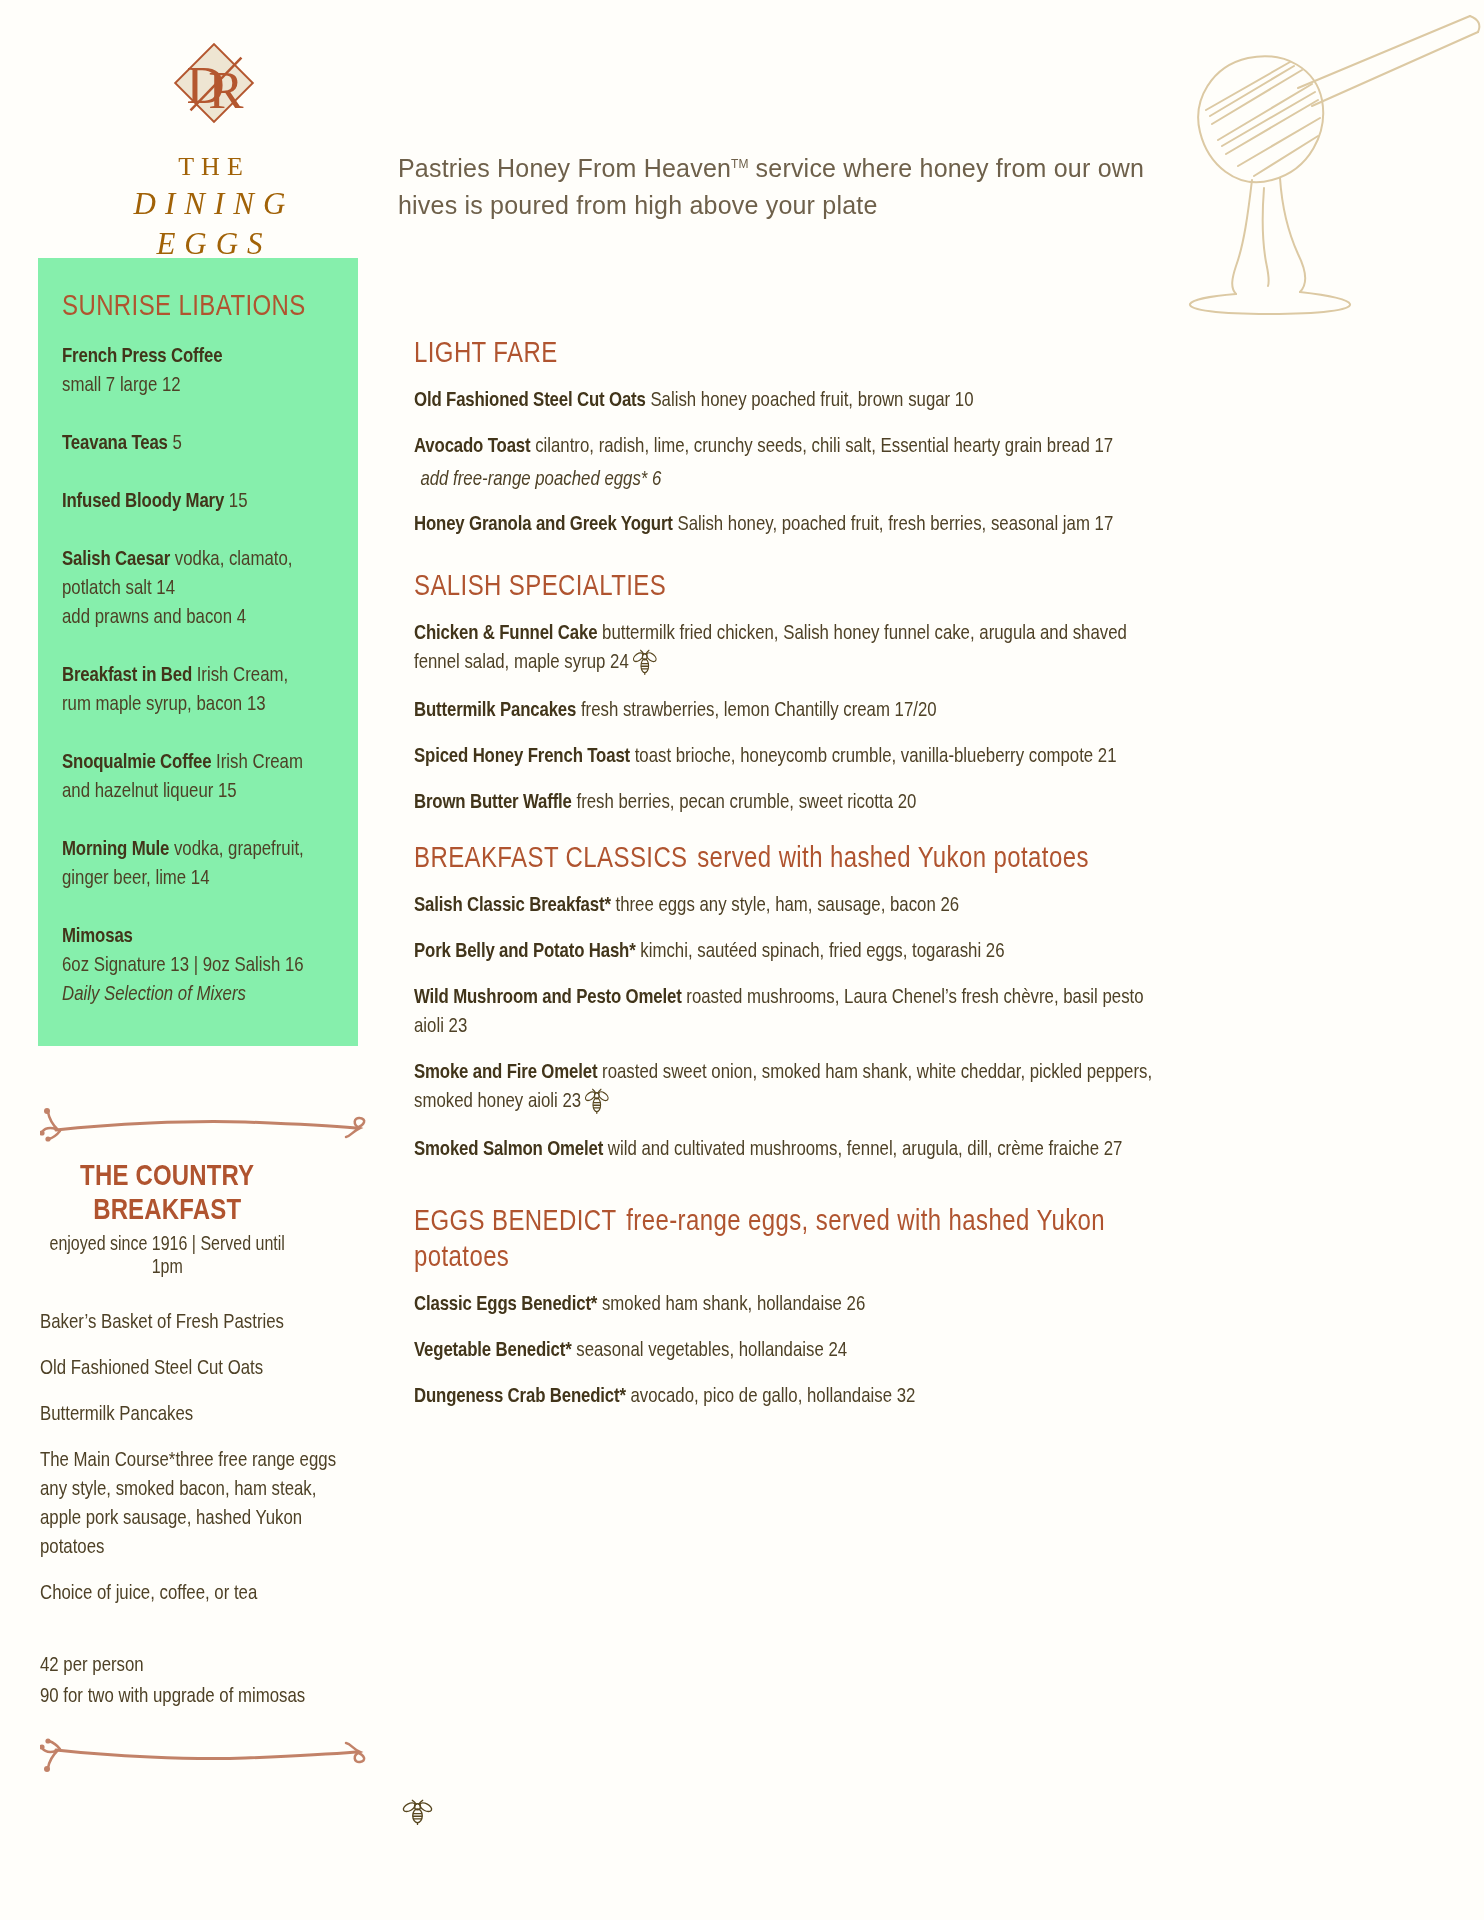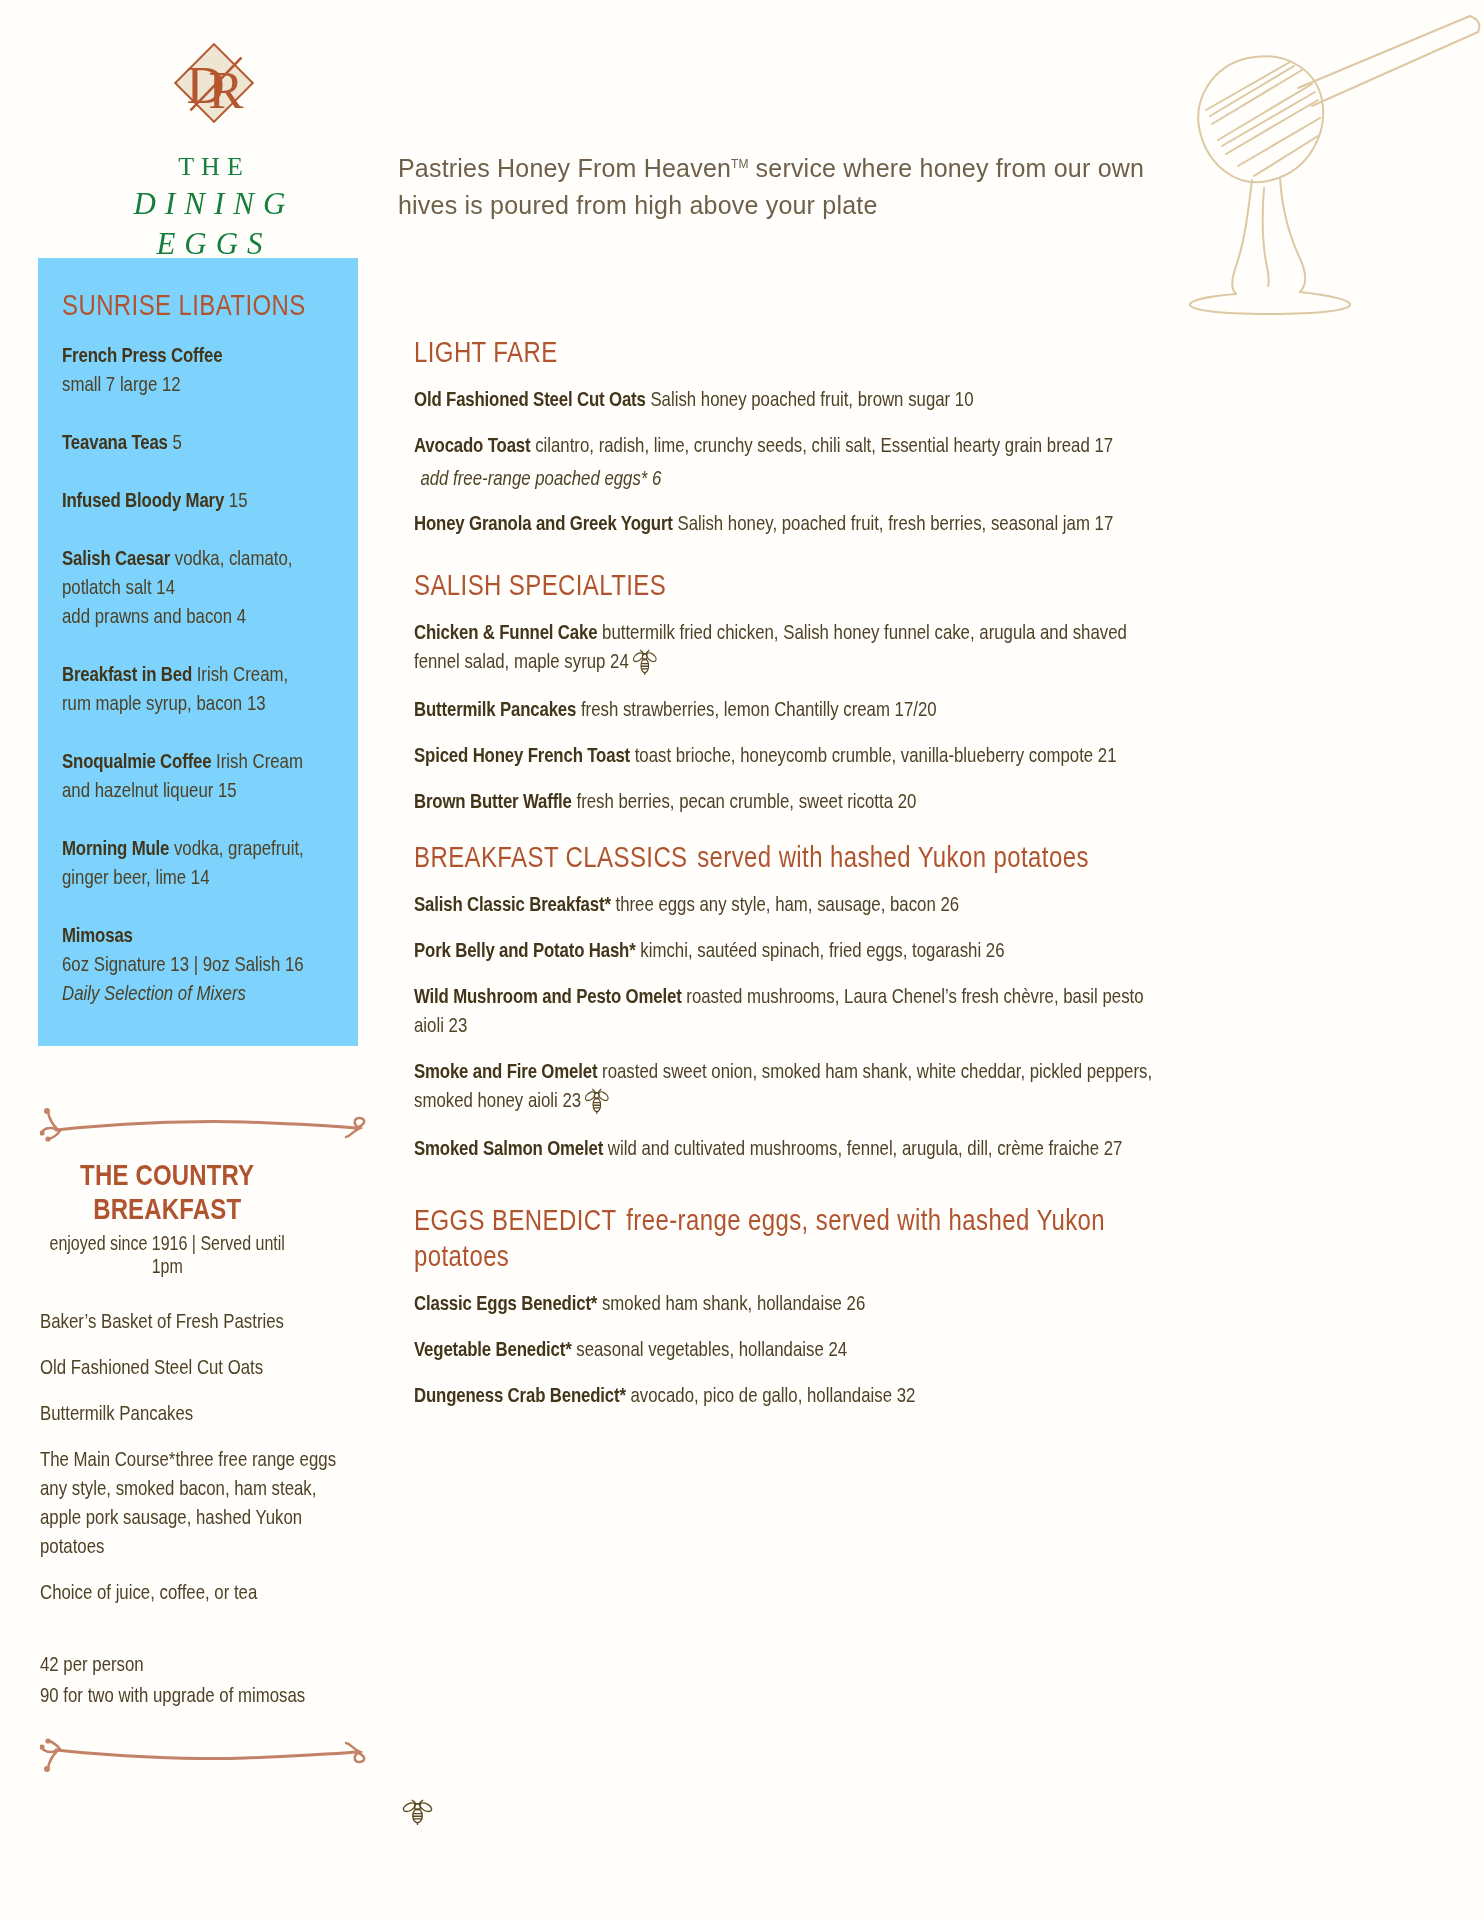--- a/index.html
+++ b/index.html
@@ -8,38 +8,38 @@
     background:#fffefa; overflow:hidden;
     font-family:"Liberation Sans", sans-serif;
     color:#4e4126;
   }
   
   .cond{transform:scaleX(0.8); transform-origin:0 0;}
 
   
   .logo{position:absolute; left:108px; top:36px; width:212px; text-align:center;}
   .mono{width:94px; height:94px; display:block; margin:0 auto 20px;}
-  .wordmark{font-family:"Liberation Serif", serif; color:#15803d;}
+  .wordmark{font-family:"Liberation Serif", serif; color:#a16207;}
   .wm1{font-size:26px; letter-spacing:7px; line-height:34px;}
   .wm2,.wm3{font-size:31px; letter-spacing:9px; line-height:40px;font-style:italic;}
 
   
   .tagline{
     position:absolute; left:398px; top:146px; width:780px;
     font-size:25px; line-height:37px; letter-spacing:0.2px; color:#6e604a; margin:0;
   }
   .tagline sup{font-size:12px; letter-spacing:0;}
 
   
   .dipper{position:absolute; left:1140px; top:4px; width:344px; height:312px;}
 
   
   .sidebar{
     position:absolute; left:38px; top:258px; width:320px; height:788px;
-    background:#7dd3fc; box-sizing:border-box; padding:30px 0 0 24px;
+    background:#86efac; box-sizing:border-box; padding:30px 0 0 24px;
   }
   .sidebar .cond{width:318px;}
   .s-title{font-size:30px; font-weight:400; letter-spacing:0.5px; color:#b0542f; margin:0 0 18px;}
   .s-item{margin-bottom:29px; font-size:21px; line-height:29px; color:#4e4126;}
   .s-item p{margin:0;}
   .s-item b{color:#42351a; letter-spacing:-0.2px;}
   .italic{font-style:italic;}
 
   
   .country{position:absolute; left:40px; top:1106px; width:330px;}

